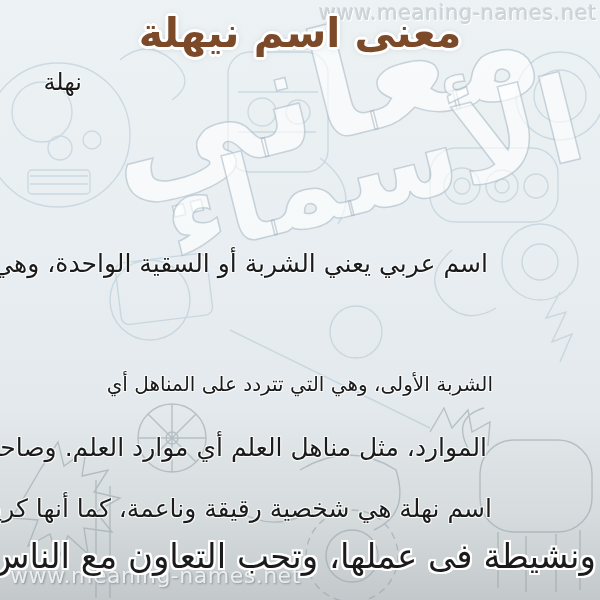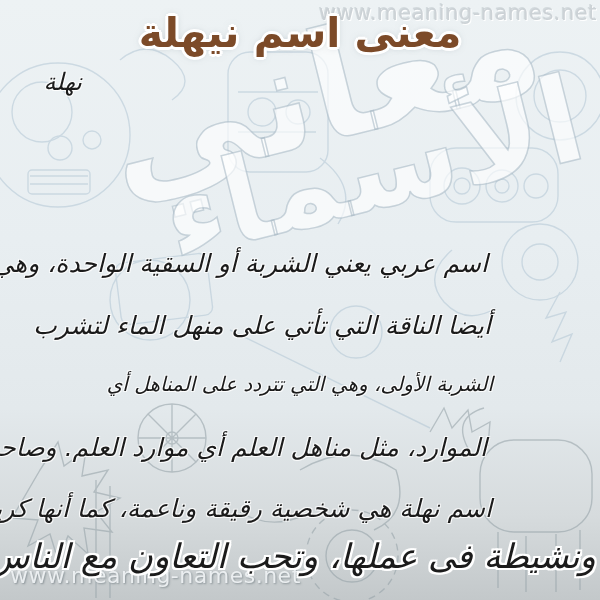--- a/index.html
+++ b/index.html
@@ -36,21 +36,20 @@
       3px 0 0 #fff,-3px 0 0 #fff,0 3px 0 #fff,0 -3px 0 #fff,
       2px 2px 0 #fff,-2px -2px 0 #fff,2px -2px 0 #fff,-2px 2px 0 #fff,
       0 0 7px rgba(130,142,152,.55);
     margin-top: 8px;
   }
   .line{
     position:absolute;z-index:2;direction:rtl;white-space:nowrap;
     color:#1b1b1b;line-height:1.2;
     text-shadow:1px 1px 0 rgba(255,255,255,.75),-1px -1px 0 rgba(255,255,255,.75),
                 1px -1px 0 rgba(255,255,255,.75),-1px 1px 0 rgba(255,255,255,.75);
-    font-style:italic;
   }
   .l1{top:68px;right:518px;font-size:24px;}
   .l2{top:129px;right:390px;font-size:24px;}
   .l3{top:190px;right:386px;font-size:24px;}
   .l4{top:249px;right:112px;font-size:25px;}
   .l5{top:311px;right:109px;font-size:25px;}
   .l6{top:372px;right:107px;font-size:20px;}
   .l7{top:433px;right:113px;font-size:25px;}
   .l8{top:494px;right:108px;font-size:25px;}
   .l9{top:536px;right:4px;font-size:34px;z-index:3;
@@ -115,19 +114,18 @@
     <span class="w2">الأسماء</span>
   </div>
 
   <div class="wm-top">www.meaning-names.net</div>
   <div class="wm-bottom">www.meaning-names.net</div>
 
   <div class="page-title">معنى اسم نيهلة</div>
 
   <div class="line l1">نهلة</div>
   <div class="line l4">اسم عربي يعني الشربة أو السقية الواحدة، وهي</div>
-  <div class="line l5">أيضا الناقة التي تأتي على منهل الماء لتشرب</div>
   <div class="line l6">الشربة الأولى، وهي التي تتردد على المناهل أي</div>
   <div class="line l7">الموارد، مثل مناهل العلم أي موارد العلم. وصاحبة</div>
   <div class="line l8">اسم نهلة هي شخصية رقيقة وناعمة، كما أنها كريمة،</div>
   <div class="line l9">ونشيطة فى عملها، وتحب التعاون مع الناس.اسم عربى</div>
 
 </div>
 
 </body></html>

